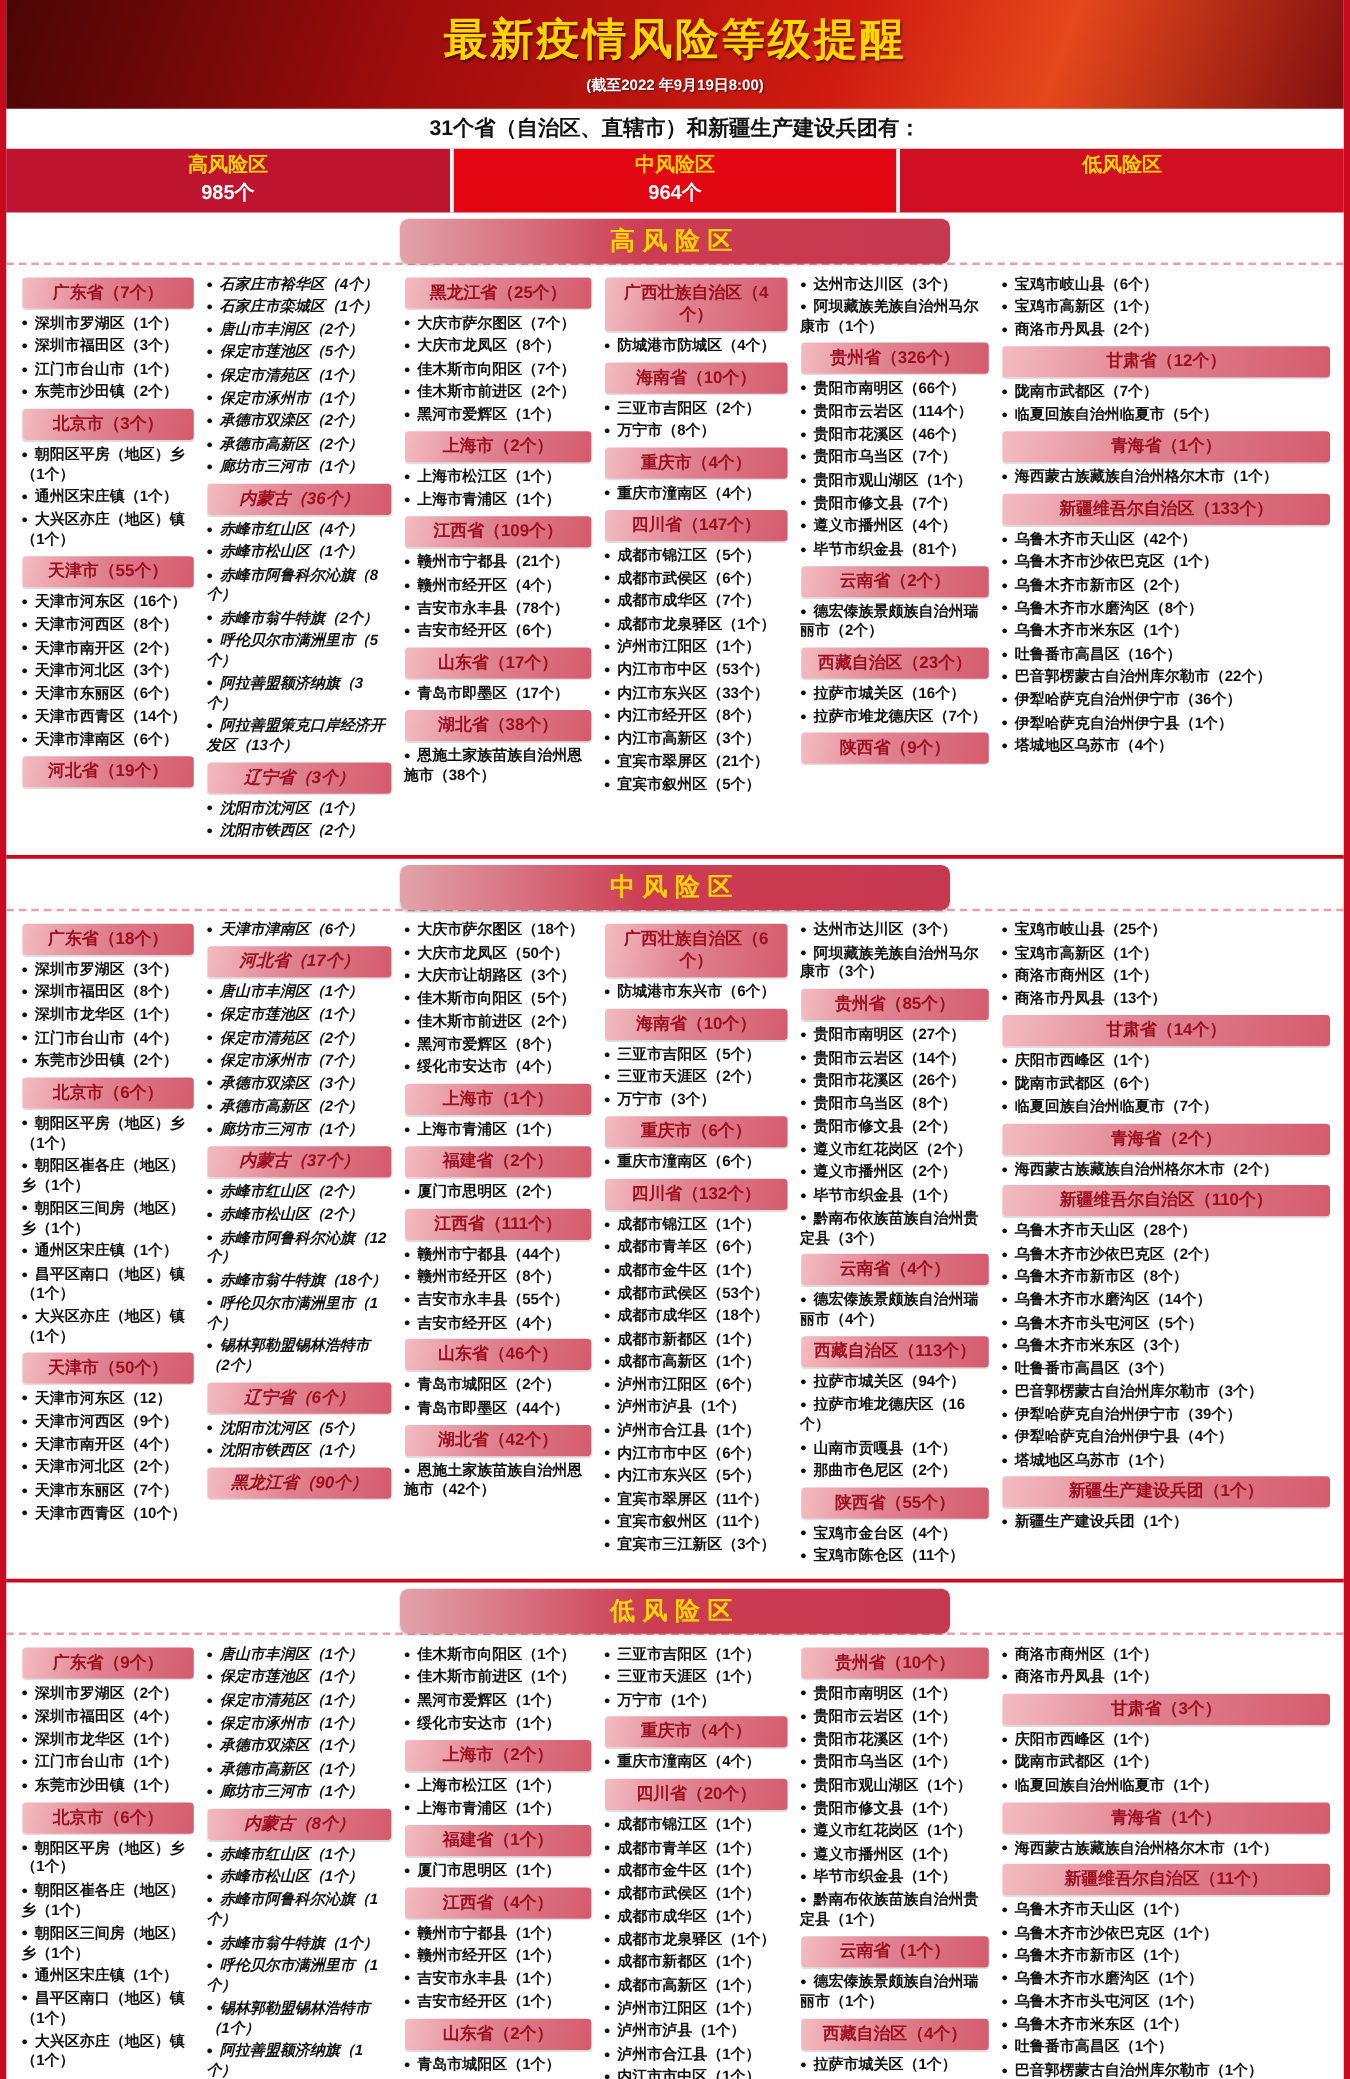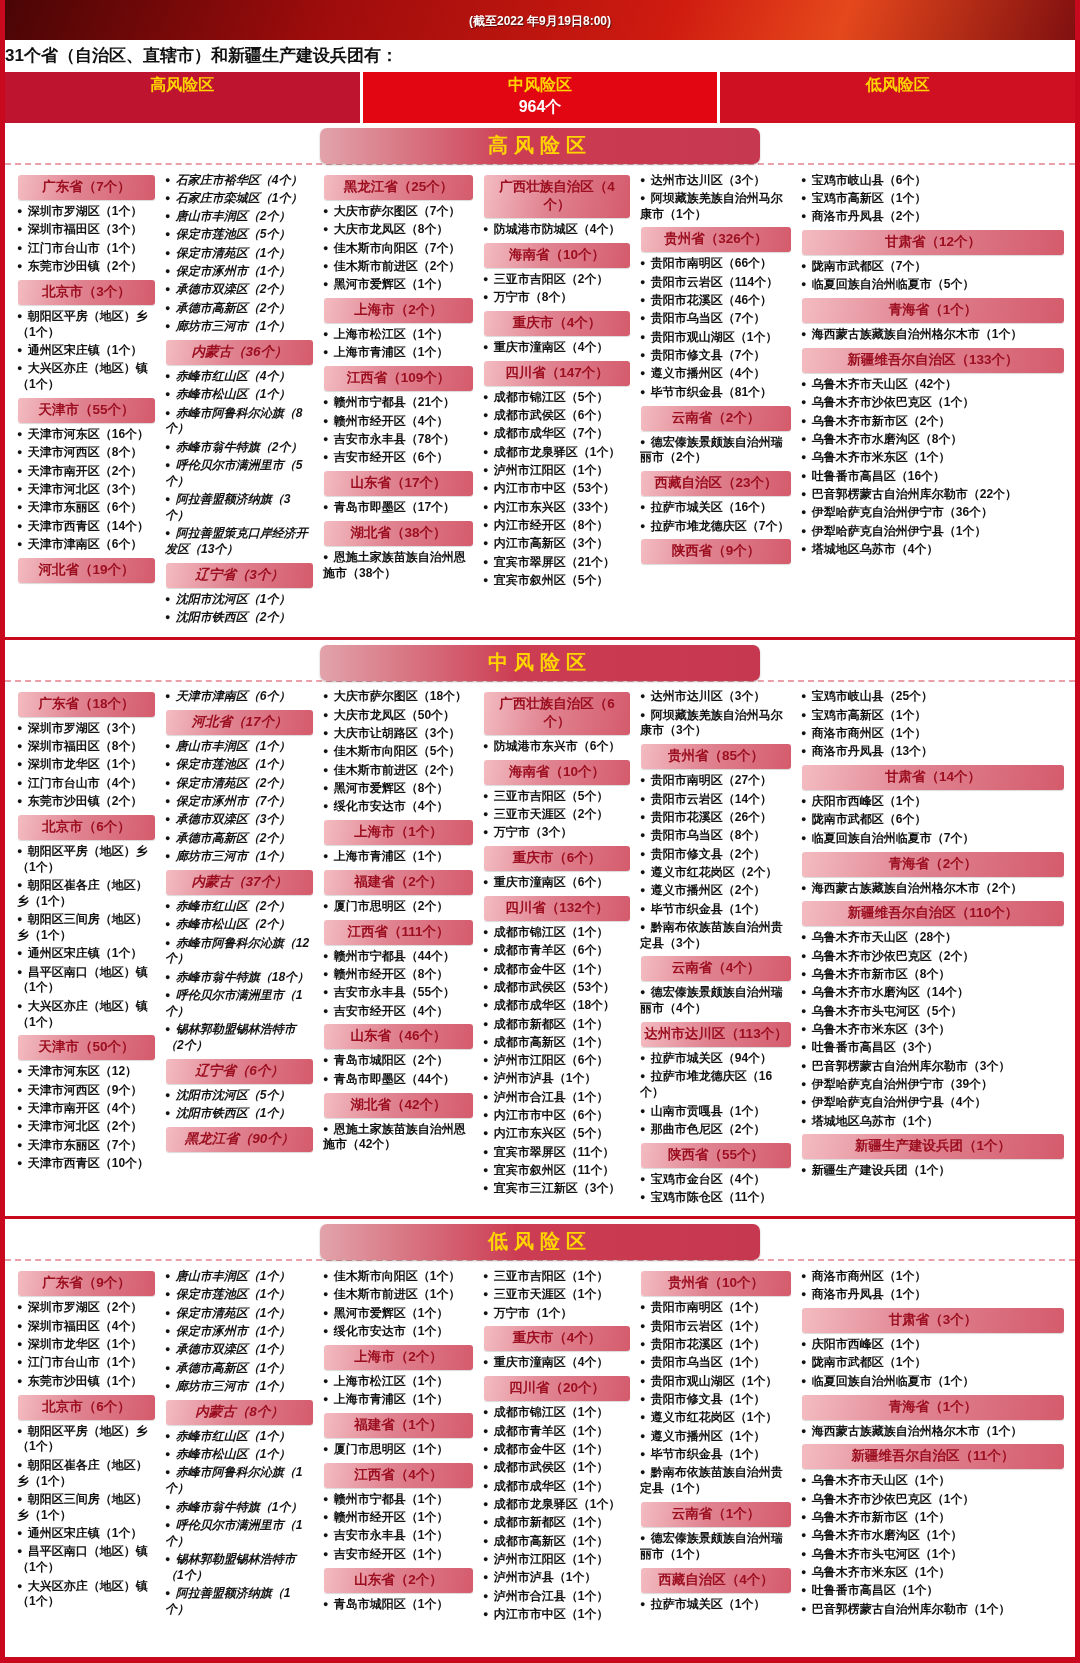--- a/index.html
+++ b/index.html
@@ -11,21 +11,21 @@
           border-bottom:6px solid var(--frame-red,#c9091e); }
 
   
   .banner { background:linear-gradient(110deg,#4a0505 0%,#9e0c0c 30%,#cf1b10 62%,#e5481c 78%,#801010 100%);
             padding:8px 0 10px; }
   .banner .title { text-align:center; color:var(--accent-yellow,#ffd400);
             font-size:35px; font-weight:900; letter-spacing:2px;
             text-shadow:1px 2px 2px rgba(0,0,0,.55); }
   .banner .asof { text-align:center; color:#ffffff; font-size:12px; font-weight:800;
             margin-top:5px; text-shadow:1px 1px 1px rgba(0,0,0,.5); }
-  .intro { color:#111; font-weight:800; font-size:17px; padding:4px 0 5px; }
+  .intro { text-align:center; color:#111; font-weight:800; font-size:17px; padding:4px 0 5px; }
 
   
   .stats { display:flex; width:100%; }
   .stat { flex:1; text-align:center; padding:3px 0 5px; }
   .stat:nth-child(1){ background:var(--stats-red-outer,#bf1430); }
   .stat:nth-child(2){ background:var(--stats-red-middle,#e20613); border-left:3px solid #fff; border-right:3px solid #fff; }
   .stat:nth-child(3){ background:#cf0f22; }
   .stat .lbl { color:var(--accent-yellow,#ffd400); font-size:16px; font-weight:800; }
   .stat .cnt { color:#fff; font-size:16px; font-weight:800; margin-top:1px; }
 
@@ -49,28 +49,30 @@
           padding:3px 2px 4px; border-radius:3px; margin:5px 1px 4px; box-shadow:0 1px 1px rgba(0,0,0,.15); }
   .item { font-size:12px; font-weight:700; color:#121212; line-height:1.32; margin:2.5px 0; }
   .blt { font-size:9px; vertical-align:1px; margin-right:2px; }
 </style>
 </head>
 <body>
 
 <div class="page">
 
   <header class="banner">
+    <div class="title">最新疫情风险等级提醒</div>
     <div class="asof">(截至2022 年9月19日8:00)</div>
   </header>
 
   <div class="intro">31个省（自治区、直辖市）和新疆生产建设兵团有：</div>
 
   <div class="stats" id="stats-bar">
       <div class="stat">
         <div class="lbl">高风险区</div>
+        <div class="cnt">985个</div>
       </div>
       <div class="stat">
         <div class="lbl">中风险区</div>
         <div class="cnt">964个</div>
       </div>
       <div class="stat">
         <div class="lbl">低风险区</div>
       </div>
     </div>
 
@@ -307,21 +309,21 @@
             <div class="item"><span class="blt">●</span> 贵阳市云岩区（14个）</div>
             <div class="item"><span class="blt">●</span> 贵阳市花溪区（26个）</div>
             <div class="item"><span class="blt">●</span> 贵阳市乌当区（8个）</div>
             <div class="item"><span class="blt">●</span> 贵阳市修文县（2个）</div>
             <div class="item"><span class="blt">●</span> 遵义市红花岗区（2个）</div>
             <div class="item"><span class="blt">●</span> 遵义市播州区（2个）</div>
             <div class="item"><span class="blt">●</span> 毕节市织金县（1个）</div>
             <div class="item"><span class="blt">●</span> 黔南布依族苗族自治州贵定县（3个）</div>
             <div class="prov">云南省（4个）</div>
             <div class="item"><span class="blt">●</span> 德宏傣族景颇族自治州瑞丽市（4个）</div>
-            <div class="prov">达州市达川区（113个）</div>
+            <div class="prov">西藏自治区（113个）</div>
             <div class="item"><span class="blt">●</span> 拉萨市城关区（94个）</div>
             <div class="item"><span class="blt">●</span> 拉萨市堆龙德庆区（16个）</div>
             <div class="item"><span class="blt">●</span> 山南市贡嘎县（1个）</div>
             <div class="item"><span class="blt">●</span> 那曲市色尼区（2个）</div>
             <div class="prov">陕西省（55个）</div>
             <div class="item"><span class="blt">●</span> 宝鸡市金台区（4个）</div>
             <div class="item"><span class="blt">●</span> 宝鸡市陈仓区（11个）</div>
           </div>
           <div class="col">
             <div class="item"><span class="blt">●</span> 宝鸡市岐山县（25个）</div>

